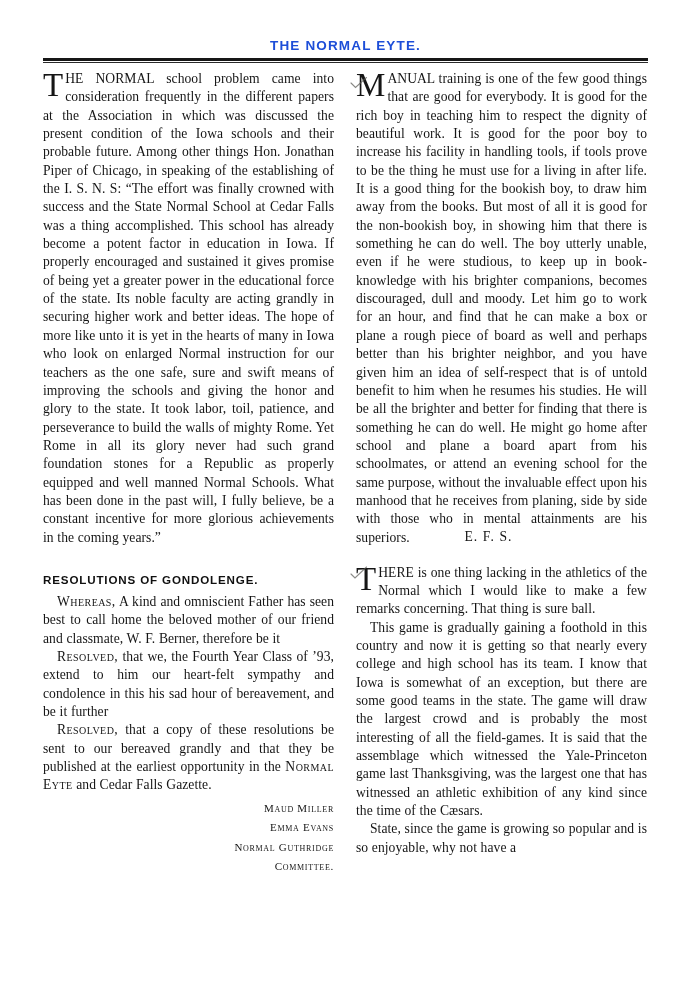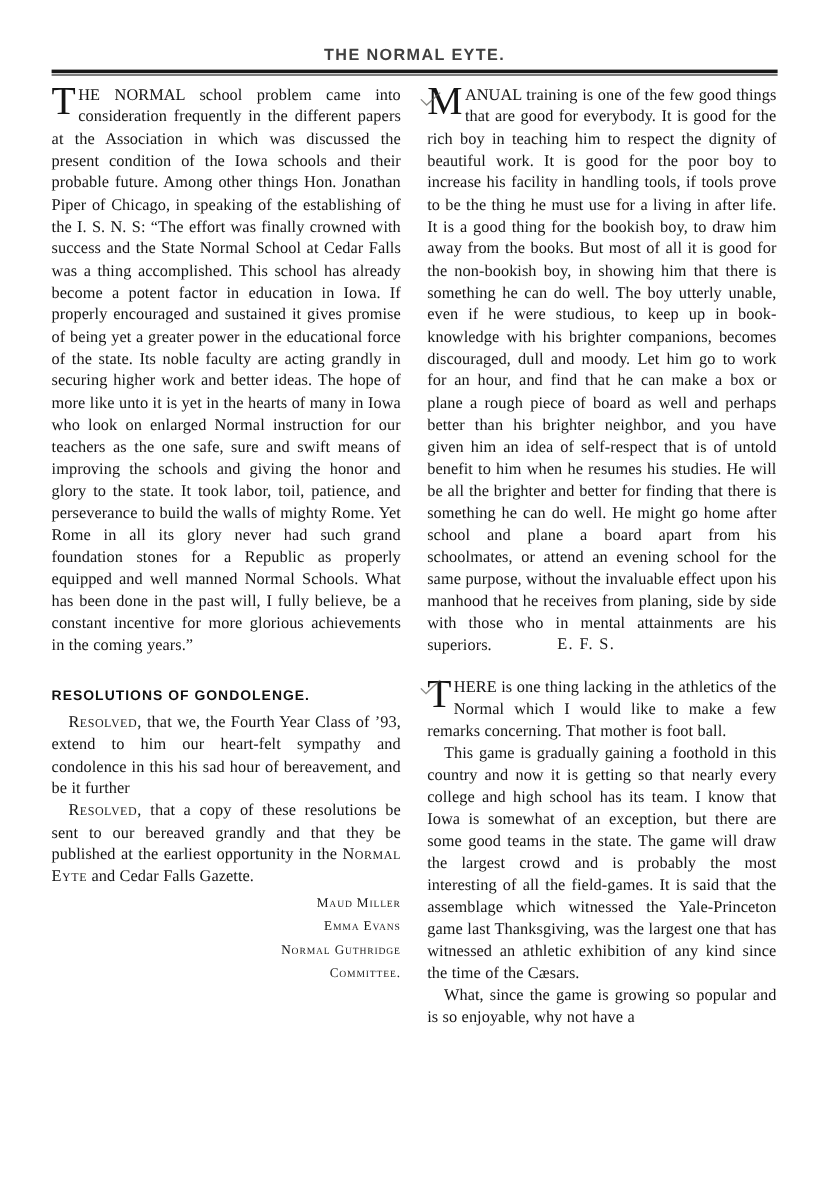--- a/index.html
+++ b/index.html
@@ -29,21 +29,21 @@
     left: 43px;
     top: 38px;
     width: 605px;
     text-align: center;
   }
   .masthead-title {
     font-family: "Liberation Sans", "DejaVu Sans", sans-serif;
     font-weight: bold;
     font-size: 13.5px;
     letter-spacing: 1.15px;
-    color: #404040;
+    color: #1d4ed8;
     white-space: nowrap;
     text-align: center;
   }
   .rules {
     position: absolute;
     left: 43px;
     top: 58px;
     width: 605px;
   }
   .rule-thick {
@@ -174,20 +174,21 @@
   <div class="columns">
 
     <div class="col">
 
       <p class="body dropcap-para">
         <span class="dropcap">T</span><span>HE NORMAL school problem came into consideration frequently in the different papers at the Association in which was discussed the present condition of the Iowa schools and their probable future. Among other things Hon. Jonathan Piper of Chicago, in speaking of the establishing of the I. S. N. S: “The effort was finally crowned with success and the State Normal School at Cedar Falls was a thing accomplished. This school has already become a potent factor in education in Iowa. If properly encouraged and sustained it gives promise of being yet a greater power in the educational force of the state. Its noble faculty are acting grandly in securing higher work and better ideas. The hope of more like unto it is yet in the hearts of many in Iowa who look on enlarged Normal instruction for our teachers as the one safe, sure and swift means of improving the schools and giving the honor and glory to the state. It took labor, toil, patience, and perseverance to build the walls of mighty Rome. Yet Rome in all its glory never had such grand foundation stones for a Republic as properly equipped and well manned Normal Schools. What has been done in the past will, I fully believe, be a constant incentive for more glorious achievements in the coming years.”</span>
       </p>
 
       <div class="section-head">RESOLUTIONS OF GONDOLENGE.</div>
 
+      <p class="body indent"><span class="sc">Whereas,</span><span> A kind and omniscient Father has seen best to call home the beloved mother of our friend and classmate, W. F. Berner, therefore be it</span></p>
 
       <p class="body indent"><span class="sc">Resolved,</span><span> that we, the Fourth Year Class of ’93, extend to him our heart-felt sympathy and condolence in this his sad hour of bereavement, and be it further</span></p>
 
       <p class="body indent"><span class="sc">Resolved,</span><span> that a copy of these resolutions be sent to our bereaved grandly and that they be published at the earliest opportunity in the </span><span class="sc">Normal Eyte</span><span> and Cedar Falls Gazette.</span></p>
 
       <div class="sig-block">
         <div class="sig-line">Maud Miller</div>
         <div class="sig-line">Emma Evans</div>
         <div class="sig-line">Normal Guthridge</div>
         <div class="sig-line sig-committee">Committee.</div>
@@ -207,23 +208,23 @@
       </p>
 
       <div class="byline">E. F. S.</div>
 
       <p class="body dropcap-para" style="margin-top:19px;">
         <span class="pencil-check check-2">
           <svg width="18" height="14" viewBox="0 0 18 14">
             <path d="M1 8 L5 12 L16.5 1" stroke="#5a5a55" stroke-width="1.1" fill="none" stroke-linecap="round" opacity="0.7"></path>
           </svg>
         </span>
-        <span class="dropcap">T</span><span>HERE is one thing lacking in the athletics of the Normal which I would like to make a few remarks concerning. That mother is foot ball.</span>
+        <span class="dropcap">T</span><span>HERE is one thing lacking in the athletics of the Normal which I would like to make a few remarks concerning. That thing is sure ball.</span>
       </p>
 
       <p class="body indent"><span>This game is gradually gaining a foothold in this country and now it is getting so that nearly every college and high school has its team. I know that Iowa is somewhat of an exception, but there are some good teams in the state. The game will draw the largest crowd and is probably the most interesting of all the field-games. It is said that the assemblage which witnessed the Yale-Princeton game last Thanksgiving, was the largest one that has witnessed an athletic exhibition of any kind since the time of the Cæsars.</span></p>
 
-      <p class="body indent"><span>What, since the game is growing so popular and is so enjoyable, why not have a</span></p>
+      <p class="body indent"><span>State, since the game is growing so popular and is so enjoyable, why not have a</span></p>
 
     </div>
 
   </div>
 </div>
 
 </body></html>

